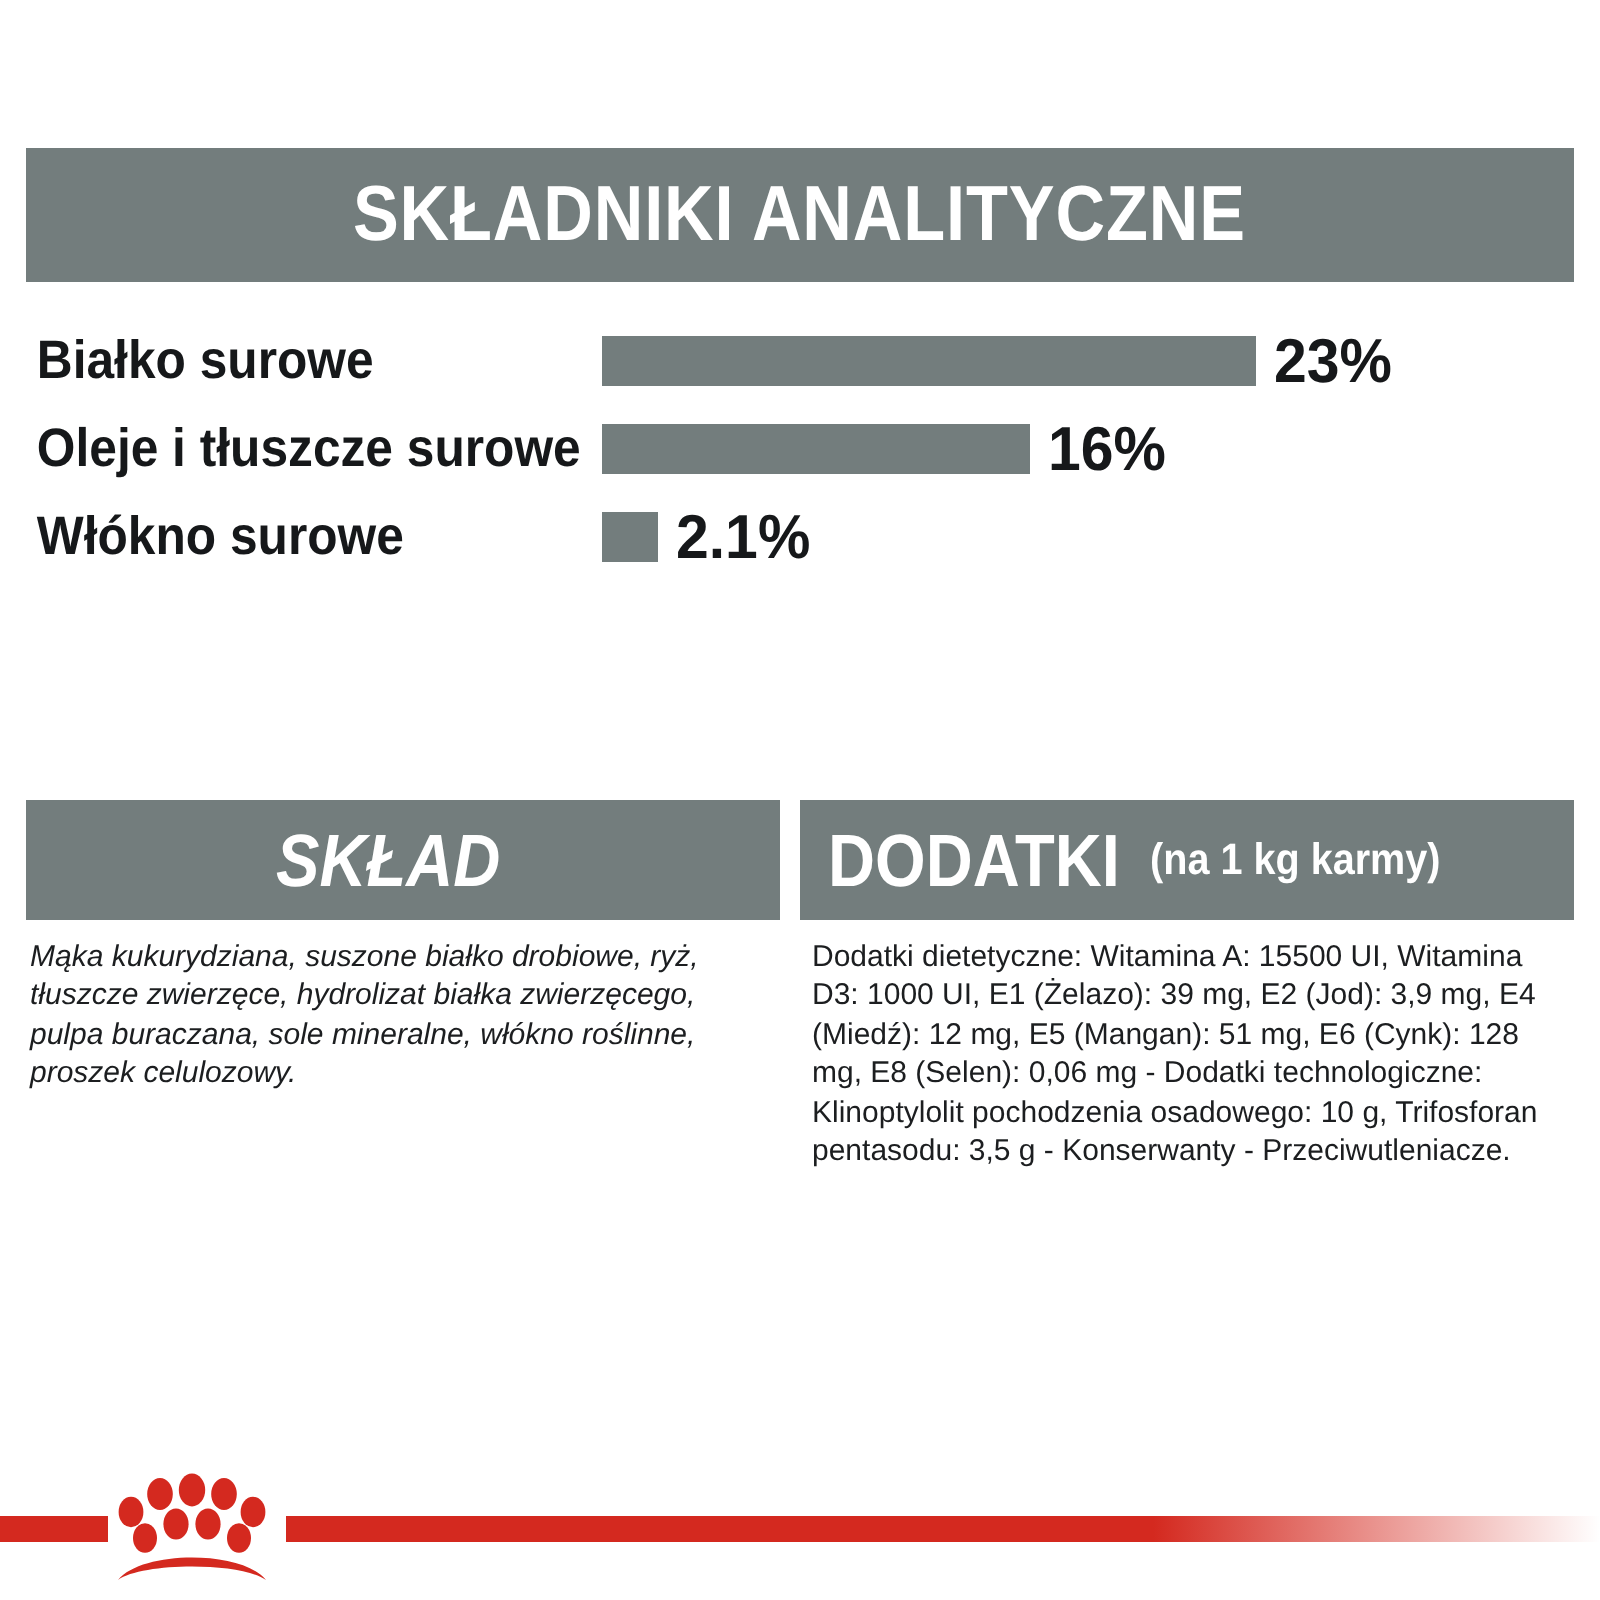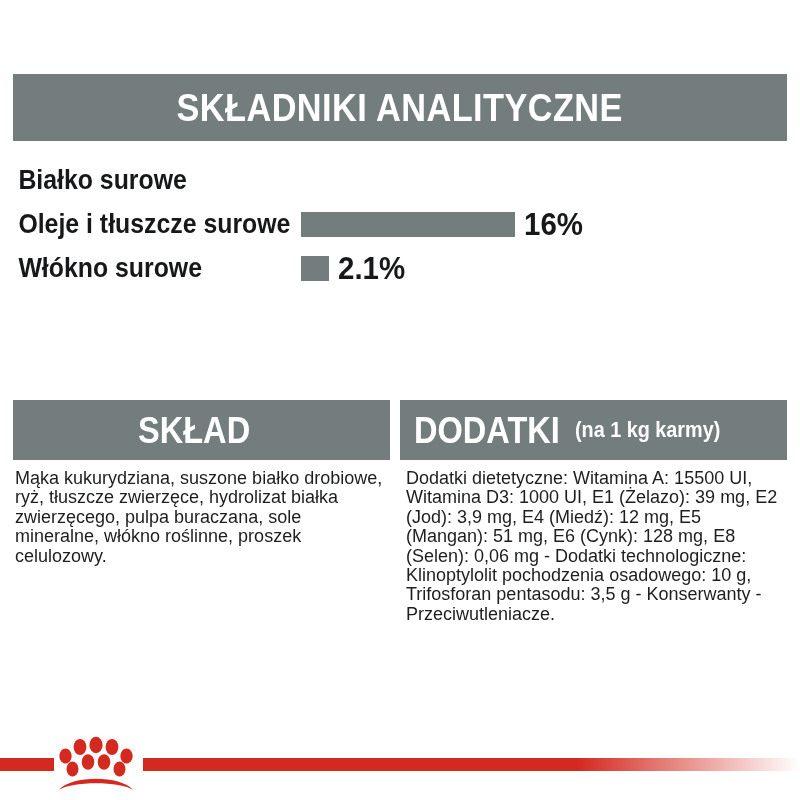--- a/index.html
+++ b/index.html
@@ -96,20 +96,21 @@
     position: absolute;
     top: 400px;
     left: 0;
     width: 800px;
     display: flex;
   }
   .col-left {
     position: absolute;
     left: 13px;
     width: 377px;
+    font-style: italic;
   }
   .col-right {
     position: absolute;
     left: 400px;
     width: 387px;
   }
   .sec-head {
     height: 60px;
     background: #737d7d;
     display: flex;
@@ -136,21 +137,21 @@
     white-space: nowrap;
     margin-left: -5px;
     transform: scaleX(0.9);
     transform-origin: left center;
     line-height: 1;
   }
   .sec-body {
     margin-top: 9px;
     color: #1c1e20;
     font-family: "Liberation Sans", sans-serif;
-    font-size: 18px;
+    font-size: 15px;
     line-height: 19.4px;
     text-align: left;
   }
   .col-left .sec-body { padding-left: 2px; padding-right: 4px; }
   .col-right .sec-body { padding-left: 6px; padding-right: 2px; }
 
   
   .footer {
     position: absolute;
     left: 0;
@@ -186,20 +187,24 @@
 <body>
 
 <div class="banner">
   <span class="banner-title">SKŁADNIKI ANALITYCZNE</span>
 </div>
 
 <div class="chart">
 
   <div class="chart-row">
     <span class="chart-label">Białko surowe</span>
+    <span class="chart-bar-wrap">
+      <span class="chart-bar" id="bar0" style="width: 327px;"></span>
+      <span class="chart-value">23%</span>
+    </span>
   </div>
 
   <div class="chart-row">
     <span class="chart-label">Oleje i tłuszcze surowe</span>
     <span class="chart-bar-wrap">
       <span class="chart-bar" id="bar1" style="width: 214px;"></span>
       <span class="chart-value">16%</span>
     </span>
   </div>
 

